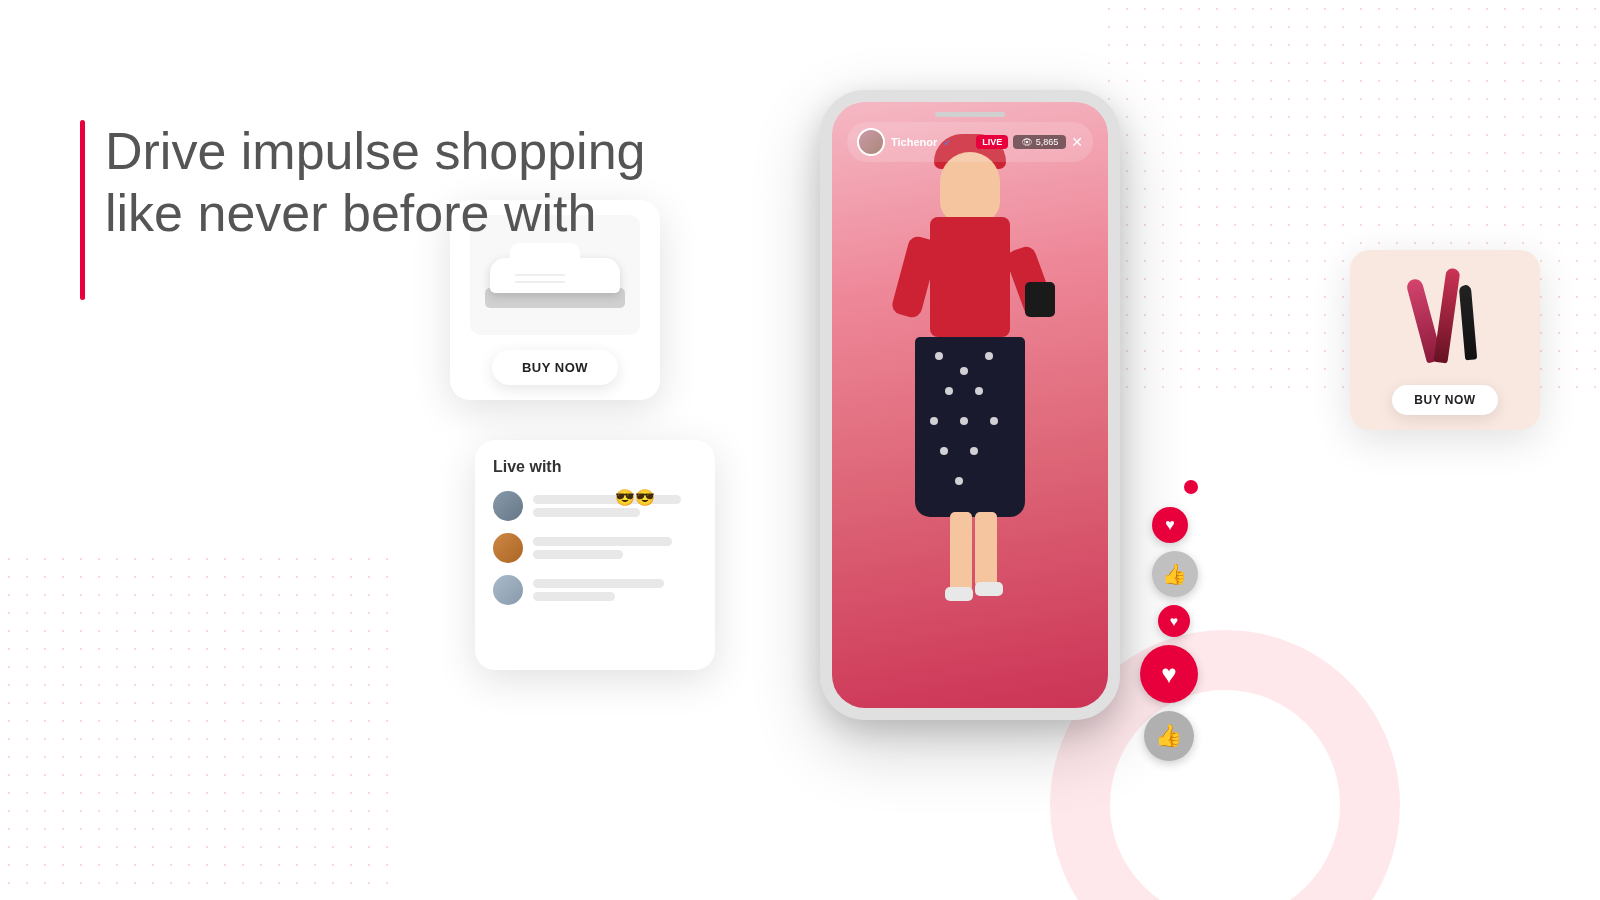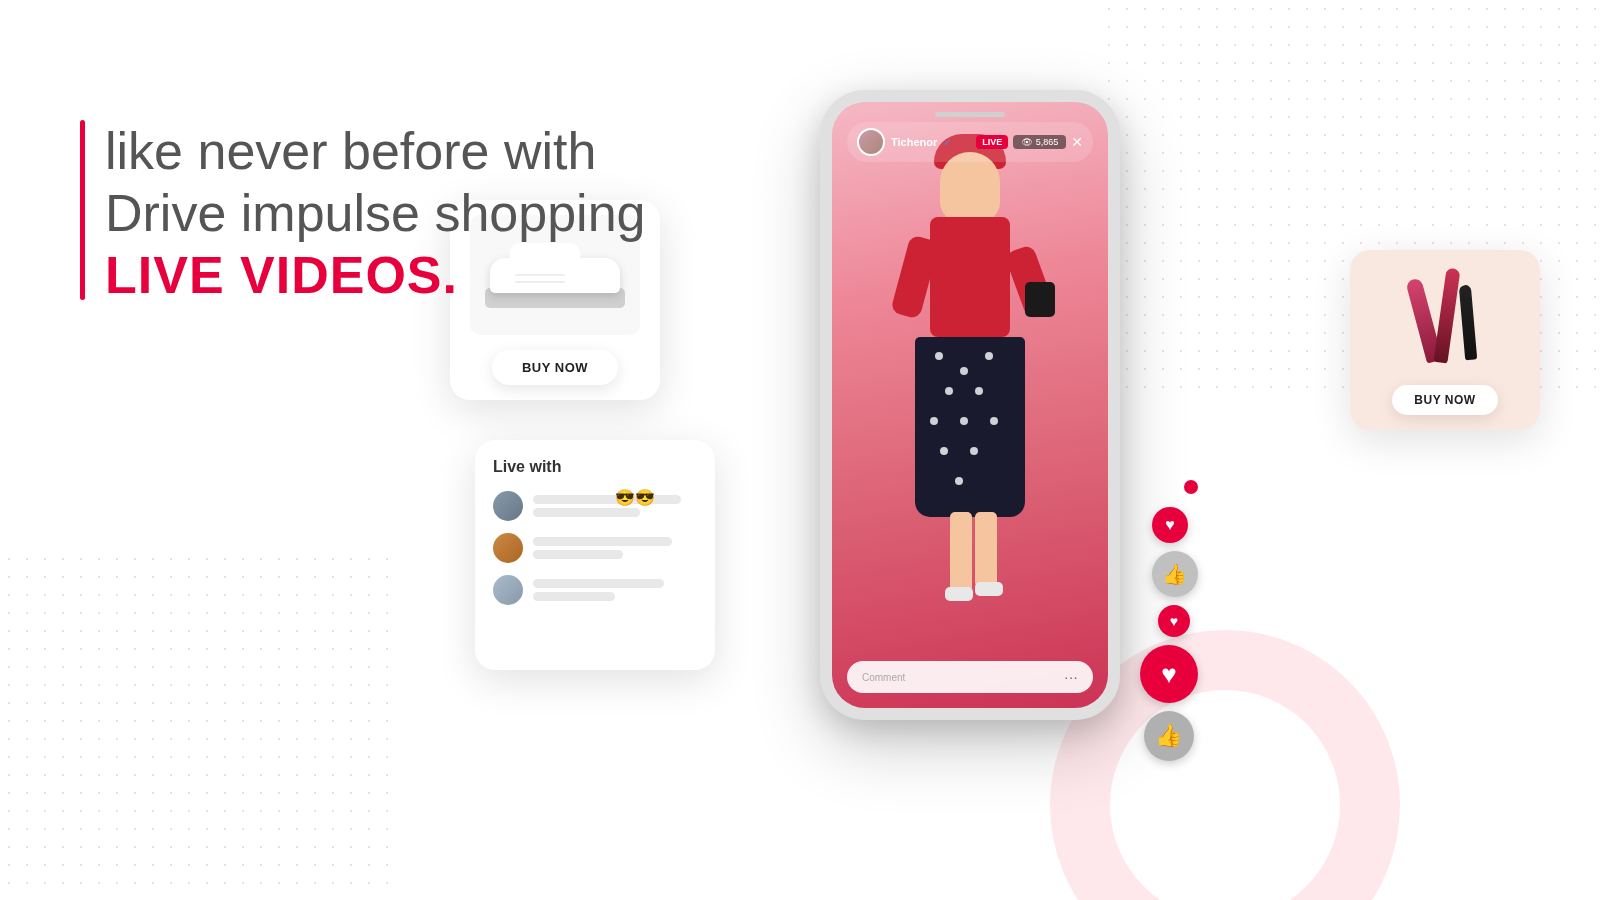--- a/index.html
+++ b/index.html
@@ -388,23 +388,22 @@
 </head>
 <body>
 
 <div class="dots-top-right"></div>
 <div class="dots-bottom-left"></div>
 <div class="arc-bottom-right"></div>
 
 <div class="left-content">
   <div class="accent-bar"></div>
   <div class="headline">
+    <div class="headline-text">Drive impulse shopping</div>
     <div class="headline-text">like never before with</div>
-    <div class="headline-text">Drive impulse shopping</div>
-    <div class="headline-bold">LIVE VIDEOS.</div>
   </div>
 </div>
 
 <div style="position:absolute; left:820px; top:90px; z-index:5;">
   <div class="real-phone">
     <div class="real-phone-notch-bar"></div>
     <div class="real-phone-screen">
 
       <div class="phone-top-bar">
         <div class="phone-user-info">
@@ -455,24 +454,20 @@
           </div>
 
           <div style="position:absolute; top:360px; left:50%; transform:translateX(-20px); width:22px; height:80px; background:#f5c5a0; border-radius:5px;"></div>
           <div style="position:absolute; top:360px; left:50%; transform:translateX(5px); width:22px; height:75px; background:#f5c5a0; border-radius:5px;"></div>
 
           <div style="position:absolute; top:435px; left:50%; transform:translateX(-25px); width:28px; height:14px; background:#e8e8e8; border-radius:5px;"></div>
           <div style="position:absolute; top:430px; left:50%; transform:translateX(5px); width:28px; height:14px; background:#e8e8e8; border-radius:5px;"></div>
         </div>
       </div>
 
-      <div class="phone-comment-bar">
-        <span class="comment-placeholder">Comment</span>
-        <span class="comment-dots">···</span>
-      </div>
 
     </div>
   </div>
 </div>
 
 <div style="position:absolute; left:1140px; top:480px; z-index:15; display:flex; flex-direction:column; align-items:center; gap:8px;">
 
   <div style="width:14px; height:14px; border-radius:50%; background:#e8003d; margin-bottom:5px; align-self:flex-end;"></div>
 
   <div class="reaction-item" style="background:#e8003d; color:white; width:36px; height:36px; font-size:16px; align-self:flex-end; margin-right:10px;">♥</div>

